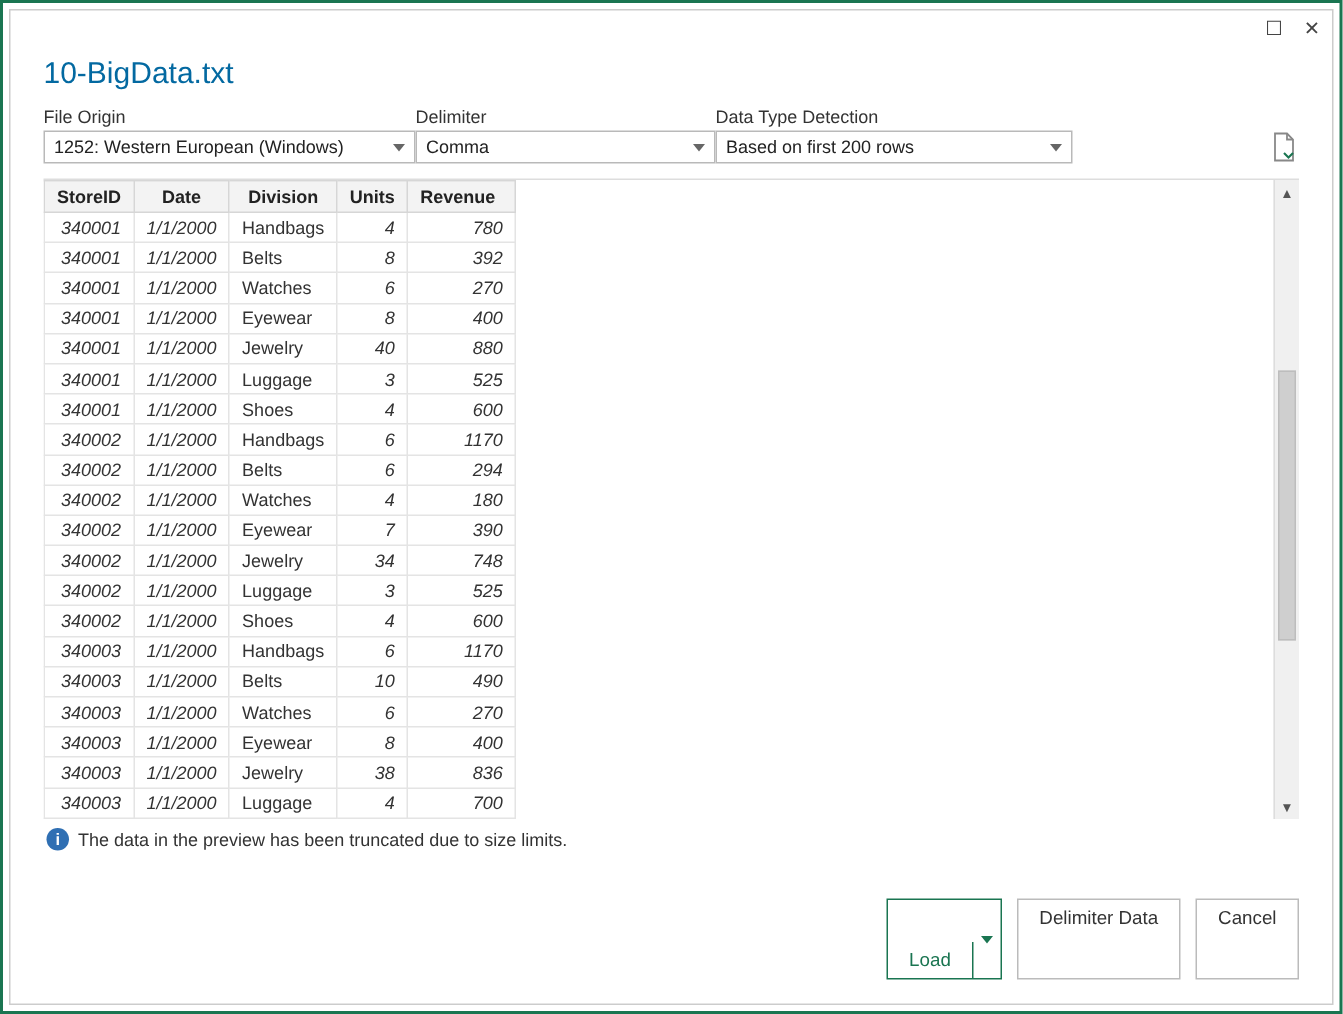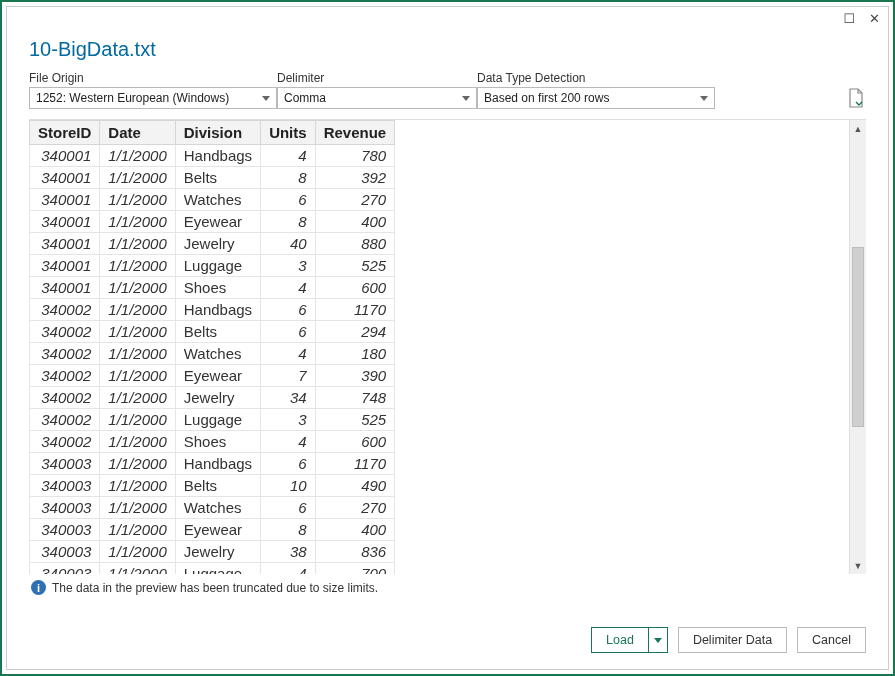--- a/index.html
+++ b/index.html
@@ -28,41 +28,41 @@
     height:22px;
   }
   .dropdown::after {
     content:""; position:absolute; right:6px; top:50%; margin-top:-2px;
     border-left:4px solid transparent; border-right:4px solid transparent;
     border-top:5px solid #666;
   }
   .doc-icon { width:20px; height:22px; display:flex; align-items:center; justify-content:center; margin-left:auto;}
   .doc-icon svg { width:18px; height:20px;}
   .table-wrap { display:flex; margin-top:10px; flex:1; overflow:hidden; border-top:1px solid #ddd;}
-  table { border-collapse:collapse; font-size:15px; }
+  table { border-collapse:collapse; font-size:12px; }
   th {
     background:#f3f3f3; border:1px solid #d6d6d6; padding:3px 8px;
-    font-weight:600; color:#222; text-align:left;
+    font-weight:600; color:#222; text-align:center;
   }
   td { border:1px solid #e4e4e4; padding:2px 8px; color:#333; font-style:italic;}
   td.num { text-align:right; }
   .table-fill { flex:1; background:#fff;}
   .vscroll {
     width:17px; background:#f0f0f0; border-left:1px solid #ddd;
     display:flex; flex-direction:column; align-items:center;
   }
   .vscroll .arrow { width:100%; height:17px; display:flex; align-items:center; justify-content:center; font-size:9px; color:#555;}
   .vscroll .track { flex:1; position:relative; width:100%;}
   .vscroll .thumb { position:absolute; left:2px; right:2px; top:110px; height:180px; background:#cfcfcf; border:1px solid #bdbdbd;}
   .truncate-row { display:flex; align-items:center; gap:6px; padding:6px 2px; font-size:12px; color:#333;}
   .info-ico { width:15px; height:15px; border-radius:50%; background:#2f6fb3; color:#fff; font-size:11px; font-weight:bold; display:flex; align-items:center; justify-content:center; font-style:normal;}
   .footer { display:flex; justify-content:flex-end; gap:10px; padding:14px 22px 16px 22px;}
   .btn { border:1px solid #bbb; background:#fff; font-size:12.5px; color:#333; padding:5px 14px; }
   .btn.split { border:1px solid #1a7551; color:#1a7551; padding:0; display:flex;}
-  .btn.split .main { padding:5px 14px; border-right:1px solid #1a7551;}
+  .btn.split .main { padding:5px 14px; border-right:1px solid #1a7551;margin-top:28px;}
   .btn.split .caret { width:18px; display:flex; align-items:center; justify-content:center;}
   .btn.split .caret::after { content:""; border-left:4px solid transparent; border-right:4px solid transparent; border-top:5px solid #1a7551;}
 </style>
 </head>
 <body>
 
 <div class="window">
   <div class="inner">
     <div class="titlebar">
       <span>☐</span>

